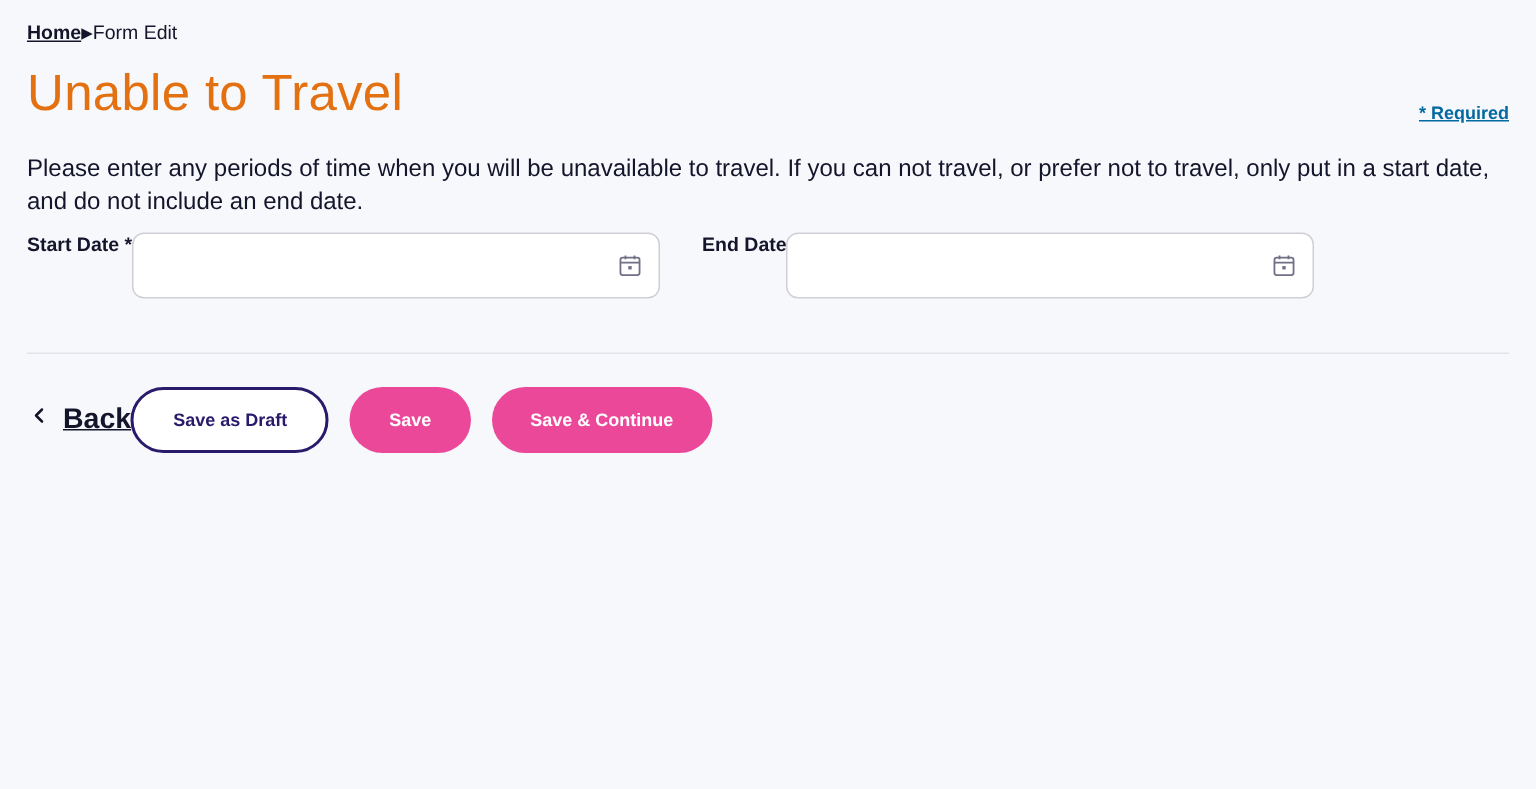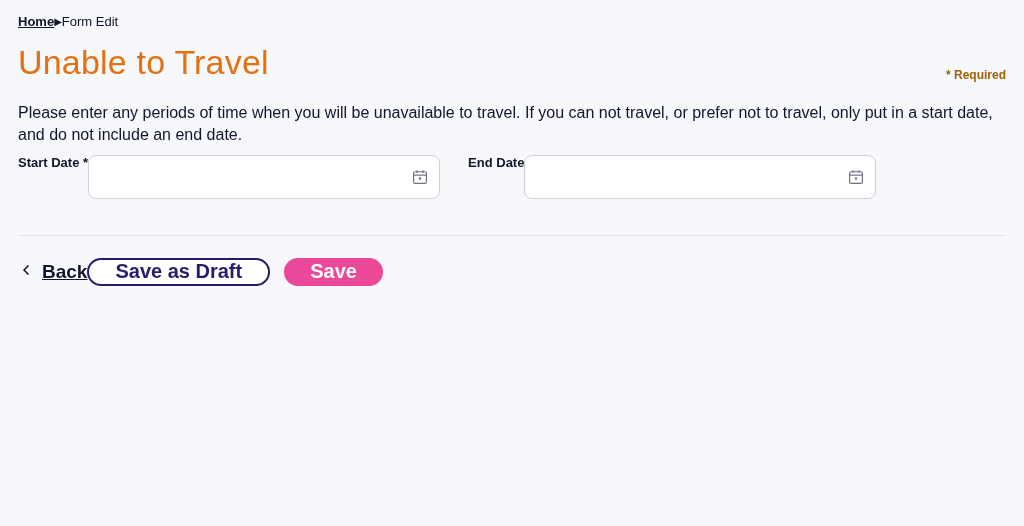--- a/index.html
+++ b/index.html
@@ -44,21 +44,22 @@
   .page-title {
     font-size: 34px;
     font-weight: 500;
     color: #e37111;
     margin: 0;
     letter-spacing: 0.2px;
   }
   .req-note {
     font-size: 12px;
     font-weight: 700;
-    color: #a16207;
+    color: #0369a1;
+    text-decoration: underline;
   }
   .instructions {
     font-size: 16px;
     line-height: 1.4;
     color: #14142b;
     margin: 0 0 8px 0;
   }
   .field-row {
     display: flex;
     gap: 28px;
@@ -140,24 +141,24 @@
   }
   .back-link .arrow {
     text-decoration: none;
     display: inline-block;
   }
   .btn-group {
     display: flex;
     gap: 14px;
   }
   .btn {
-    height: 28px;
+    height: 44px;
     padding: 4px 26px;
     border-radius: 24px;
-    font-size: 20px;
+    font-size: 12px;
     font-weight: 700;
     cursor: pointer;
     border: none;
     display: inline-flex;
     align-items: center;
     justify-content: center;
   }
   .btn-outline {
     background: #ffffff;
     color: #2a1a6b;
@@ -227,15 +228,16 @@
       <span class="arrow">
         <svg viewBox="0 0 24 24" width="16" height="16" fill="none" stroke="#14142b" stroke-width="2.5" stroke-linecap="round" stroke-linejoin="round">
             <polyline points="15 18 9 12 15 6"></polyline>
           </svg>
       </span>
       <span>Back</span>
     </a>
     <div class="btn-group">
       <button class="btn btn-outline">Save as Draft</button>
       <button class="btn btn-solid">Save</button>
+      <button class="btn btn-solid">Save &amp; Continue</button>
     </div>
   </div>
 </div>
 
 </body></html>

